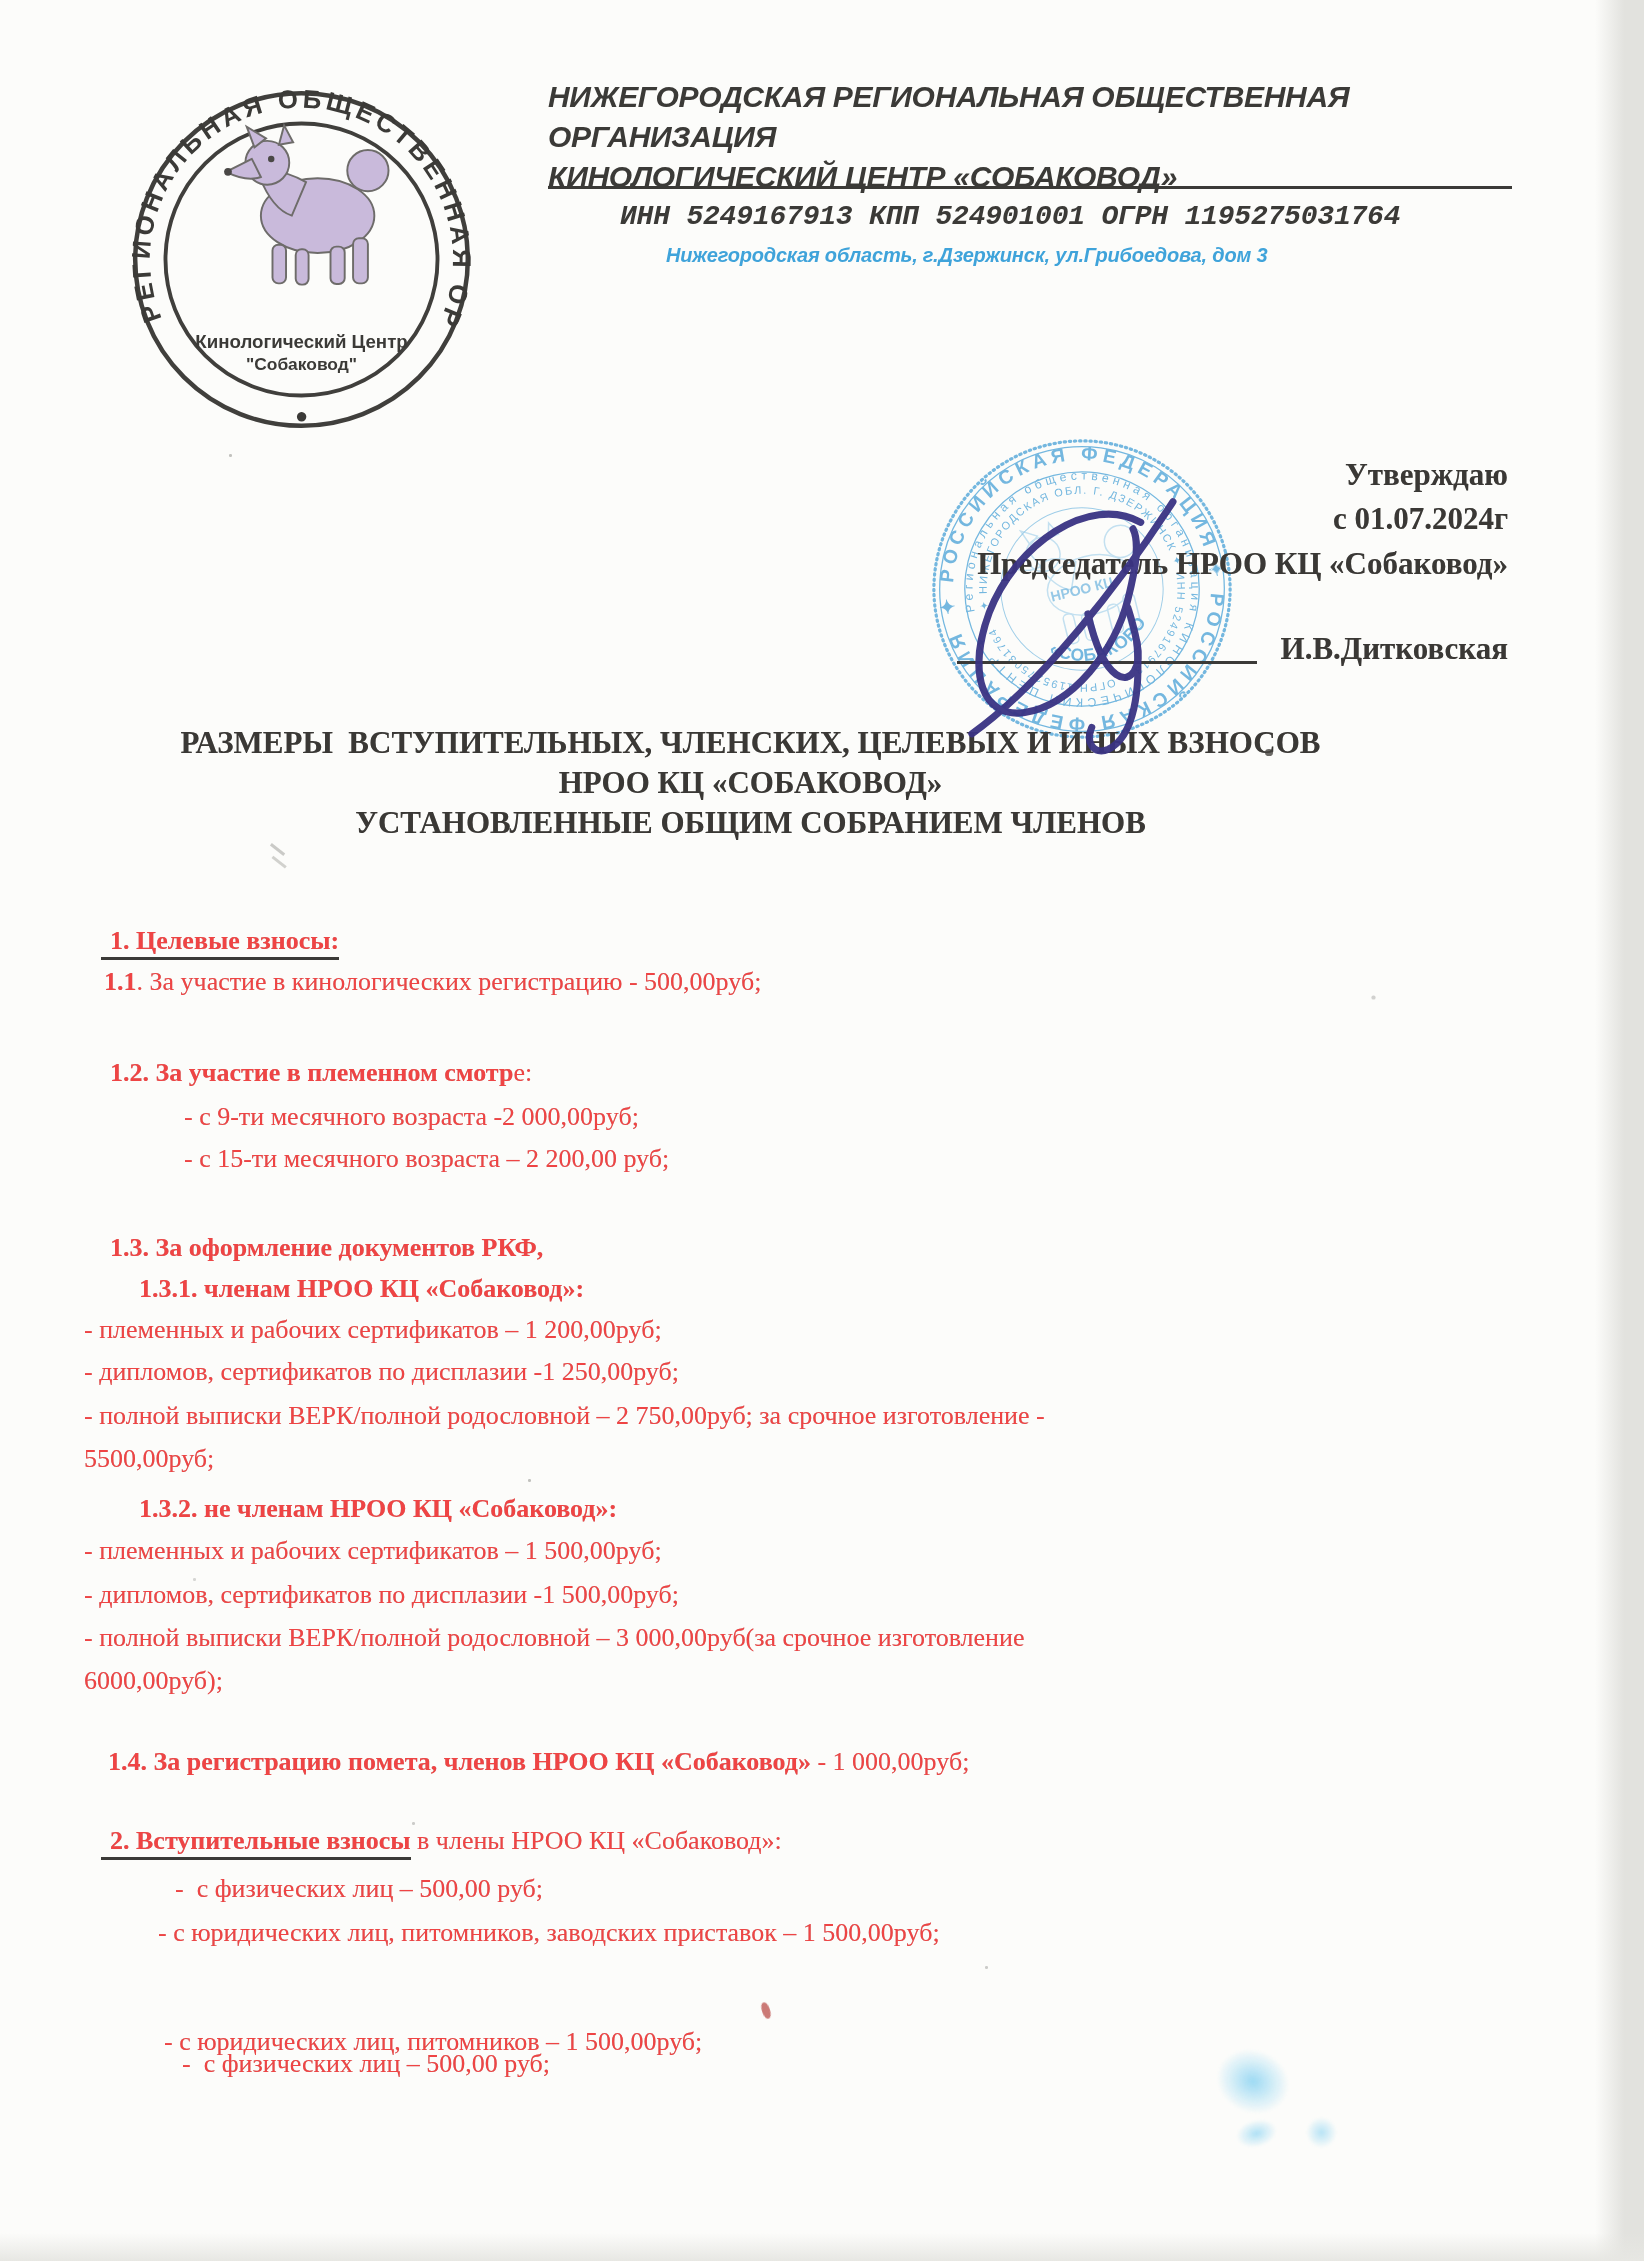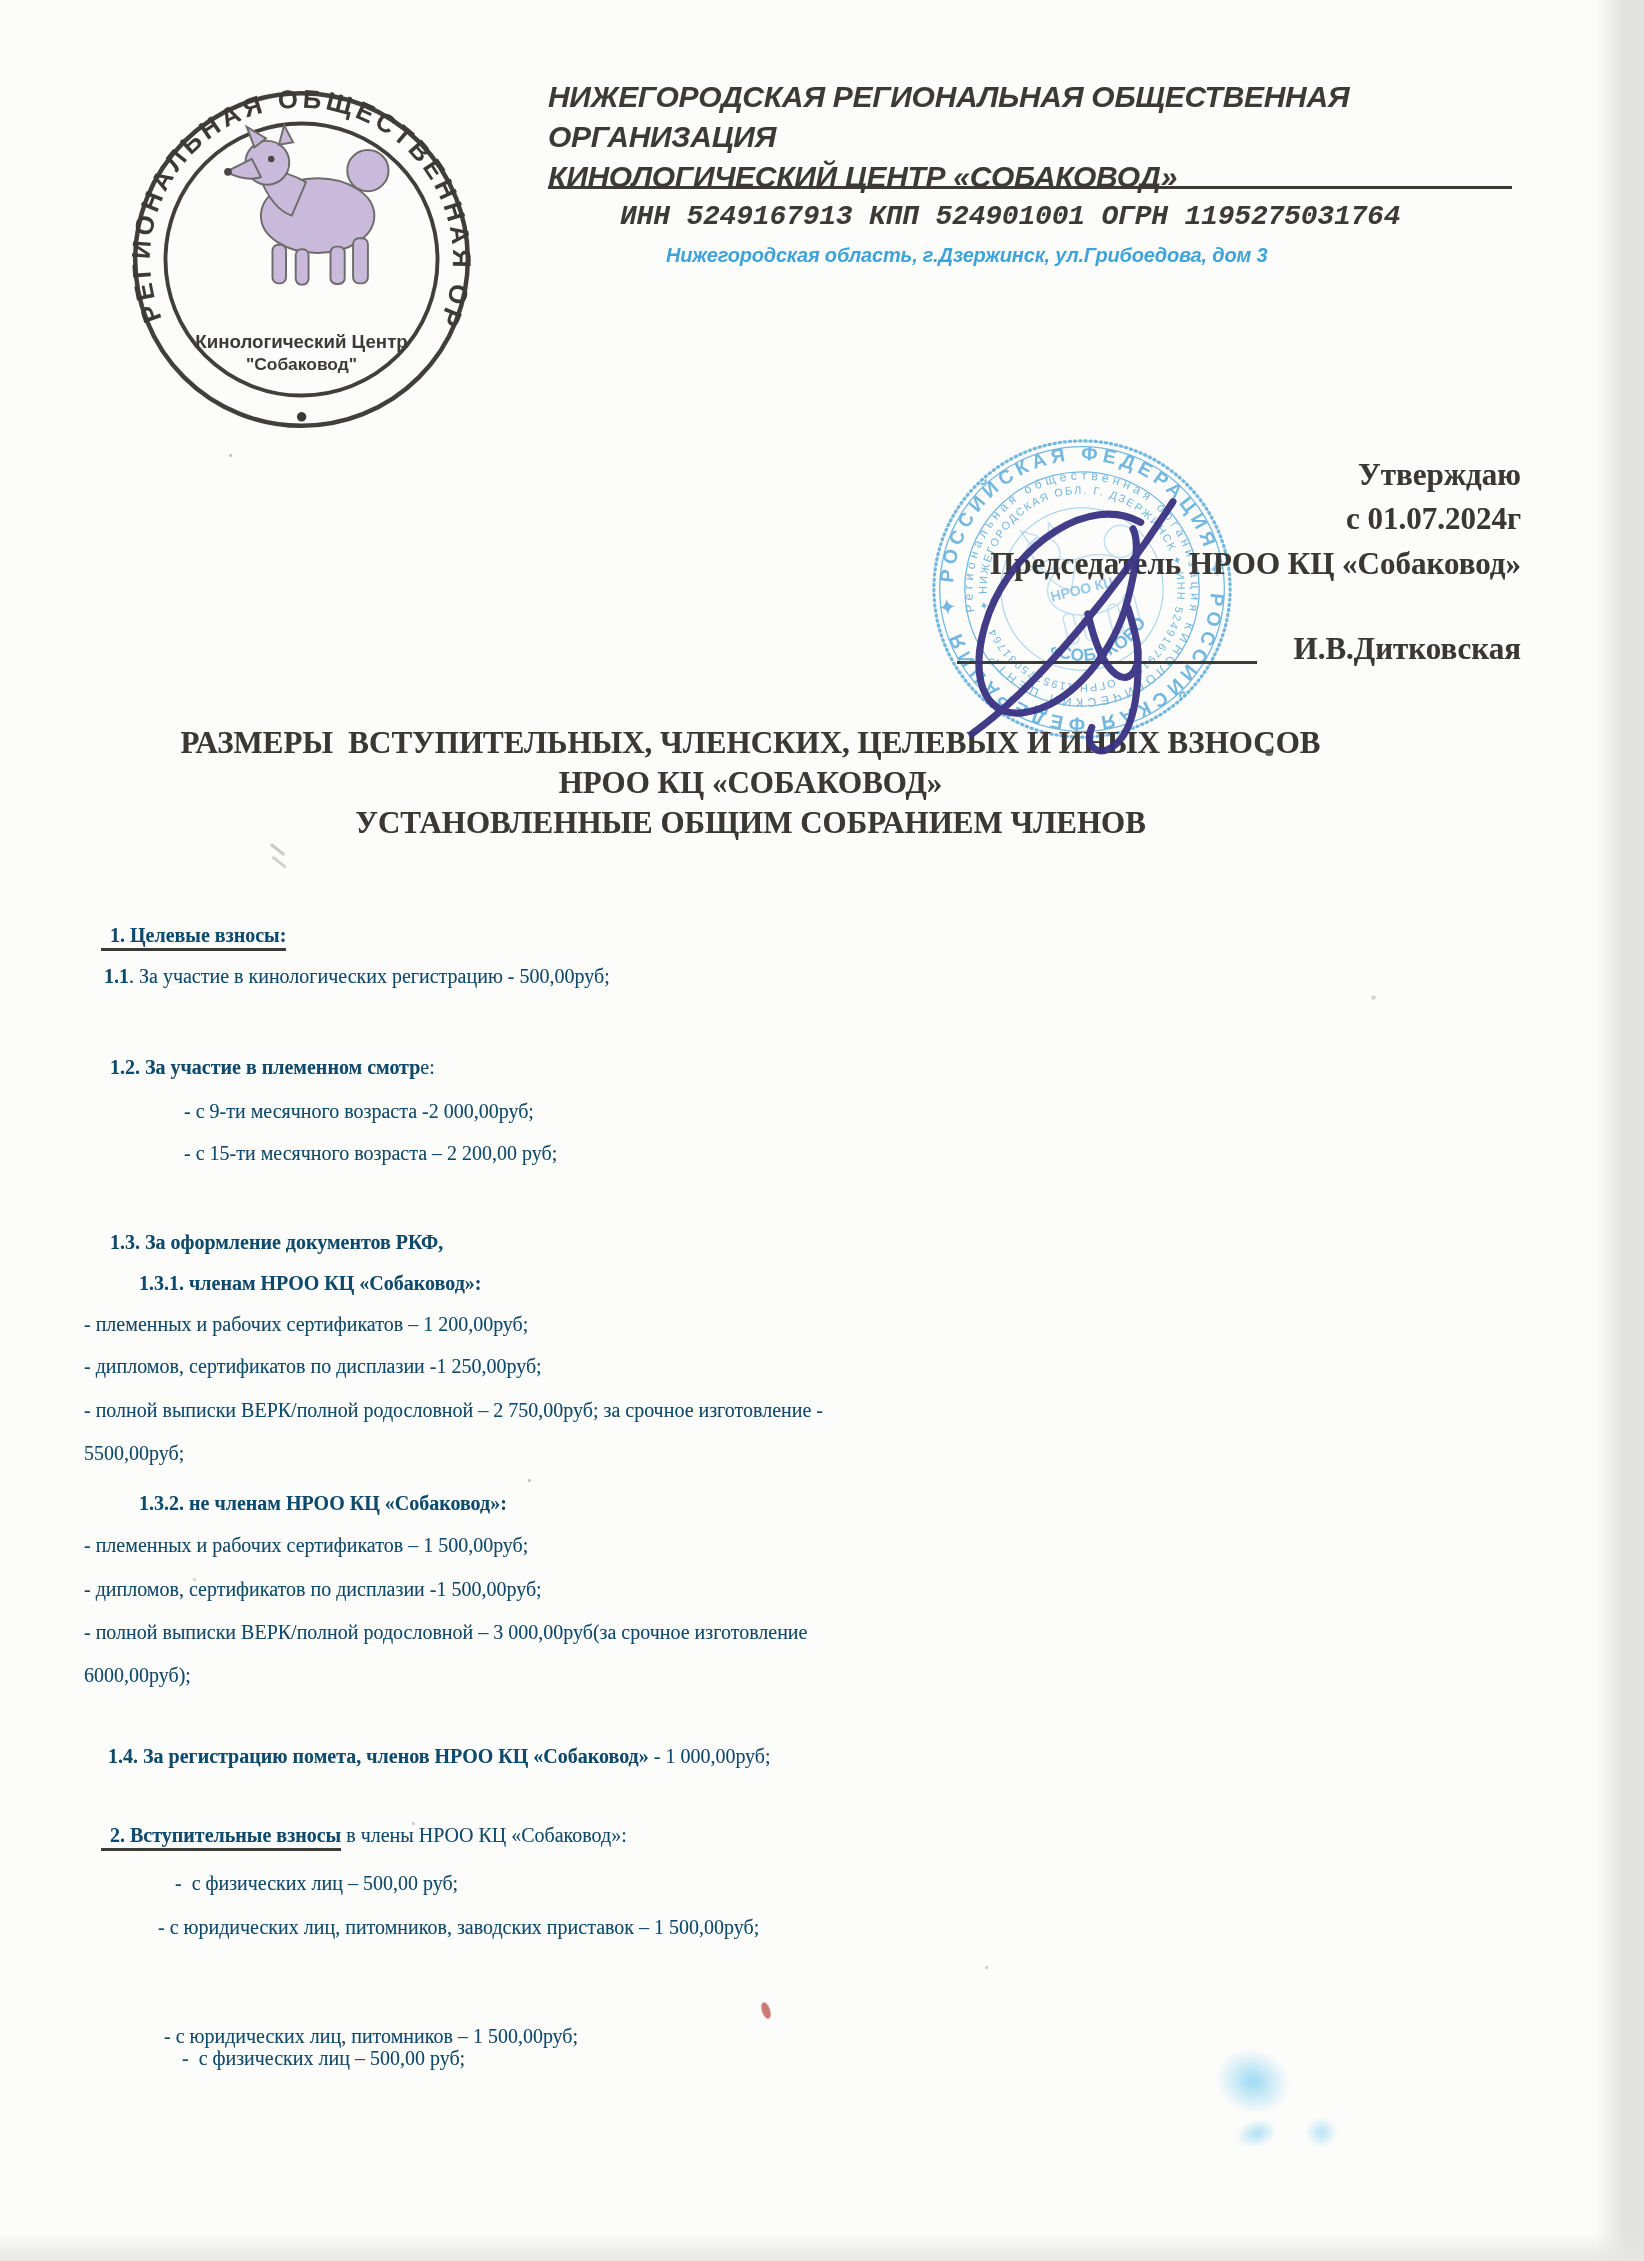--- a/index.html
+++ b/index.html
@@ -20,34 +20,34 @@
     font-family:Liberation Mono, monospace; font-style:italic; font-weight:bold;
     font-size:28px; color:#3b3a37; letter-spacing:-0.2px; white-space:pre;
   }
   .addr-line{
     position:absolute; left:666px; top:244px;
     font-family:"Liberation Sans", sans-serif; font-style:italic; font-weight:bold;
     font-size:20px; letter-spacing:-0.2px; white-space:pre;
   }
   
   .appr{
-    position:absolute; right:123px; text-align:left; z-index:2;
+    position:absolute; right:136px; text-align:left; z-index:2;
     font-weight:bold; font-size:31px; color:#3a3835; white-space:pre;
     text-shadow:0 0 0.6px rgba(58,56,53,.35);
   }
   .sig-rule{position:absolute; left:957px; top:661px; width:300px; height:2.6px; background:#3b3a37; z-index:2;}
   
   .title-block{position:absolute; left:0; top:723px; width:1501px; text-align:center; z-index:2;}
   .title-line{
     font-weight:bold; font-size:31px; line-height:40px; color:#3a3835;
     white-space:pre; text-shadow:0 0 0.6px rgba(58,56,53,.35);
   }
   
   .line{
-    position:absolute; font-size:20px; line-height:36px; color:#0c4a6e;
+    position:absolute; font-size:26px; line-height:36px; color:#ef4444;
     white-space:pre; z-index:2; text-shadow:0 0 0.6px rgba(53,51,47,.3);
   }
   .b{font-weight:bold;}
   .u{border-bottom:3.9px solid #3b3a37; padding-bottom:1.9px; padding-left:9px; margin-left:-9px;}
   
   .logo-svg{position:absolute; left:121px; top:79px; z-index:2;}
   .stamp-svg{position:absolute; left:921px; top:428px; z-index:1; opacity:.82; filter:blur(0.3px);}
   .sign-svg{position:absolute; left:915px; top:445px; z-index:3;}
   
   .edge-right{position:absolute; top:0; left:1595px; width:49px; height:2261px; z-index:4;

